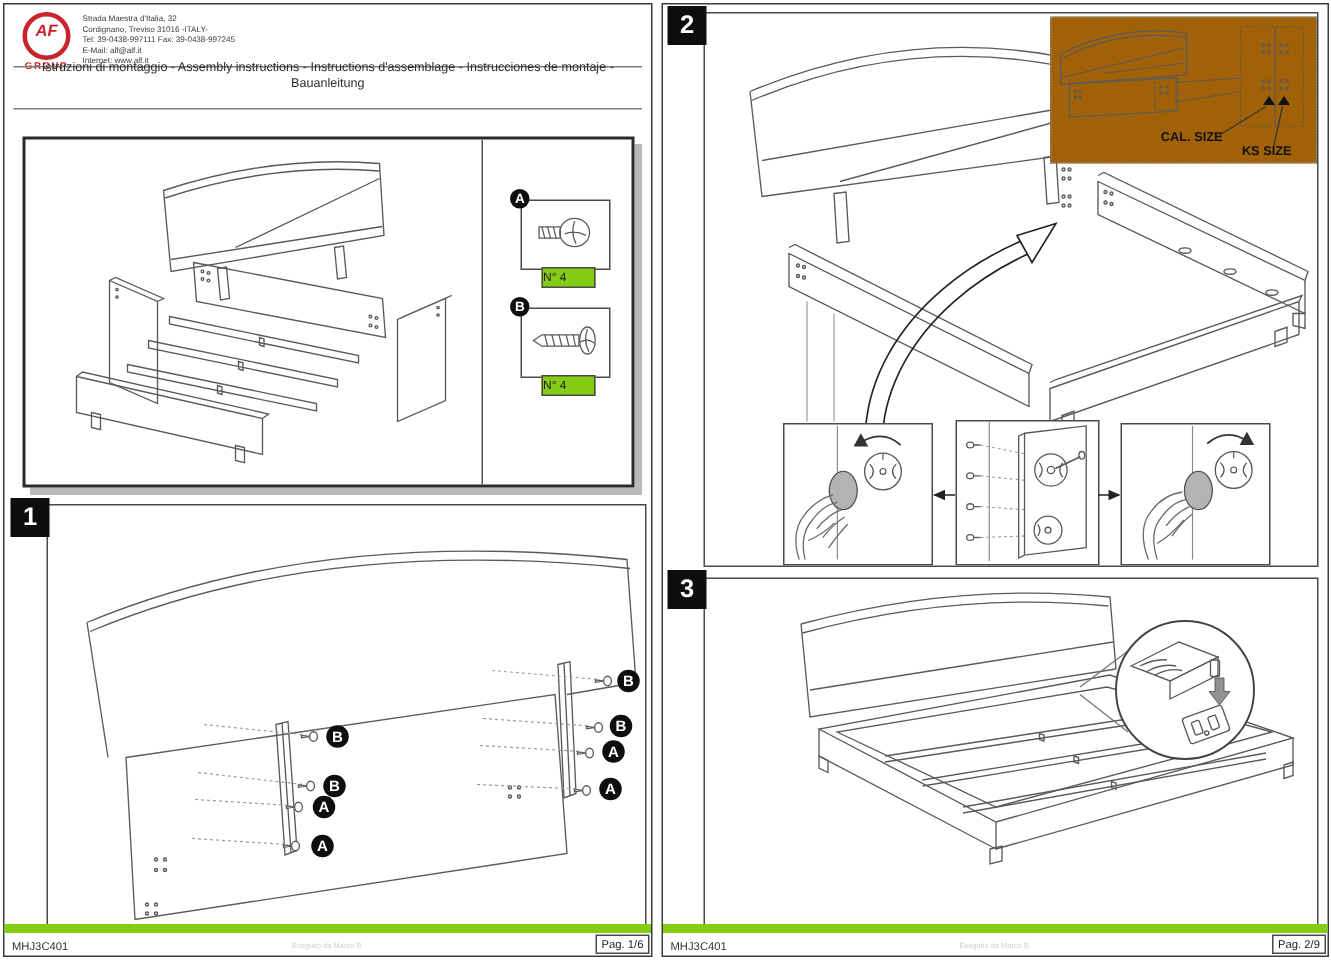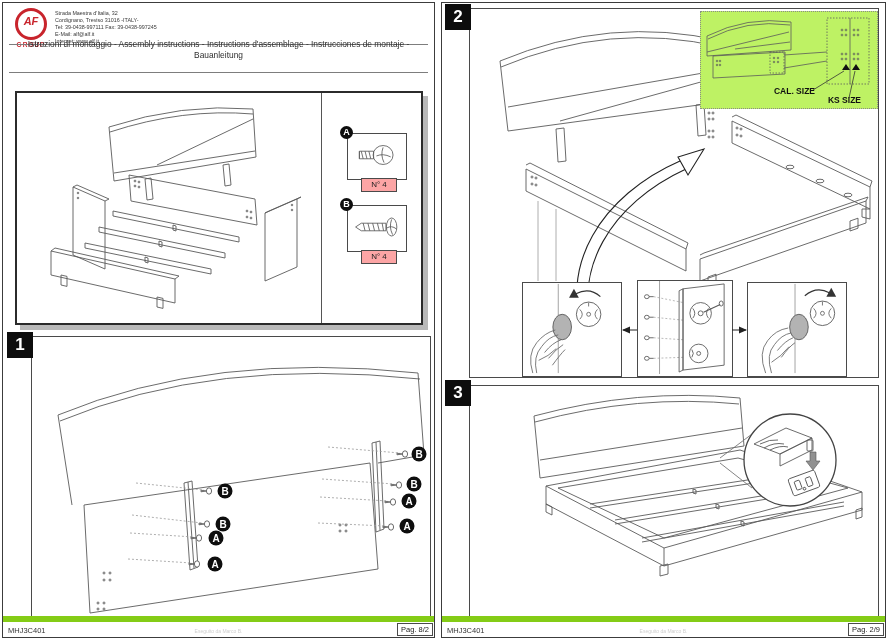--- a/index.html
+++ b/index.html
@@ -23,28 +23,28 @@
   .instructions{position:absolute;left:4px;right:4px;top:36px;text-align:center;
                 font-size:8.4px;line-height:10.6px;color:#2e2e2e;}
 
   
   .parts-box{position:absolute;left:12px;top:88px;width:404px;height:230px;background:#fff;
              border:2px solid #2b2b2b;box-shadow:5px 5px 0 #b9b9b9;}
   .parts-divider{position:absolute;left:304px;top:0;bottom:0;width:1px;background:#555;}
   .part-badge{position:absolute;width:13px;height:13px;border-radius:50%;background:#0e0e0e;
               color:#fff;font-weight:bold;font-size:9px;line-height:13px;text-align:center;z-index:2;}
   .screw-frame{position:absolute;width:58px;height:45px;border:1.5px solid #4a4a4a;background:#fff;}
-  .qty-tag{position:absolute;width:34px;height:12px;border:1px solid #4a4a4a;background:#fca5a5;
-           font-size:8px;line-height:12px;text-align:center;}
+  .qty-tag{position:absolute;width:34px;height:12px;border:1px solid #4a4a4a;background:#84cc16;
+           font-size:8px;line-height:12px;text-align:left;}
 
   
   .step-badge{position:absolute;width:26px;height:26px;background:#0d0d0d;color:#fff;
               font-weight:bold;font-size:17px;display:flex;align-items:center;justify-content:center;z-index:4;}
   .step-box{position:absolute;border:1px solid #4a4a4a;background:#fff;}
-  .inset-box{position:absolute;left:230px;top:2px;width:176px;height:96px;border:1px dotted #8a8a8a;background:#bef264;}
+  .inset-box{position:absolute;left:230px;top:2px;width:176px;height:96px;border:1px dotted #8a8a8a;background:#a16207;}
   .detail-panel{position:absolute;border:1px solid #4a4a4a;background:#fff;}
   .gap-arrow{position:absolute;width:16px;height:10px;}
 
   
   .pg-footer{position:absolute;left:0;right:0;top:613px;height:20px;border-top:6px solid #84cc16;}
   .f-code{position:absolute;left:5px;top:4px;font-size:7.5px;color:#333;}
   .f-note{position:absolute;left:0;right:0;top:6px;text-align:center;font-size:5px;color:#cfcfcf;}
   .f-page{position:absolute;right:1px;top:1px;border:1px solid #4a4a4a;background:#fff;
           font-size:7.5px;line-height:9px;padding:1px 3px;color:#222;}
   svg{display:block}
@@ -234,21 +234,21 @@
             <text x="377" y="167.5" fill="#fff">A</text>
           <circle cx="375" cy="189" r="7.5" fill="#0e0e0e"></circle>
             <text x="375" y="192.5" fill="#fff">A</text>
         </g>
       </svg>
     </div>
 
     <div class="pg-footer">
       <div class="f-code">MHJ3C401</div>
       <div class="f-note">Eseguito da Marco B.</div>
-      <div class="f-page">Pag. 8/2</div>
+      <div class="f-page">Pag. 1/6</div>
     </div>
   </div>
 
   <div class="page right">
 
     <div class="step-badge" style="left:3px;top:1px;">
         <span>2</span>
       </div>
     <div class="step-box" style="left:27px;top:5px;width:408px;height:368px;">
 

